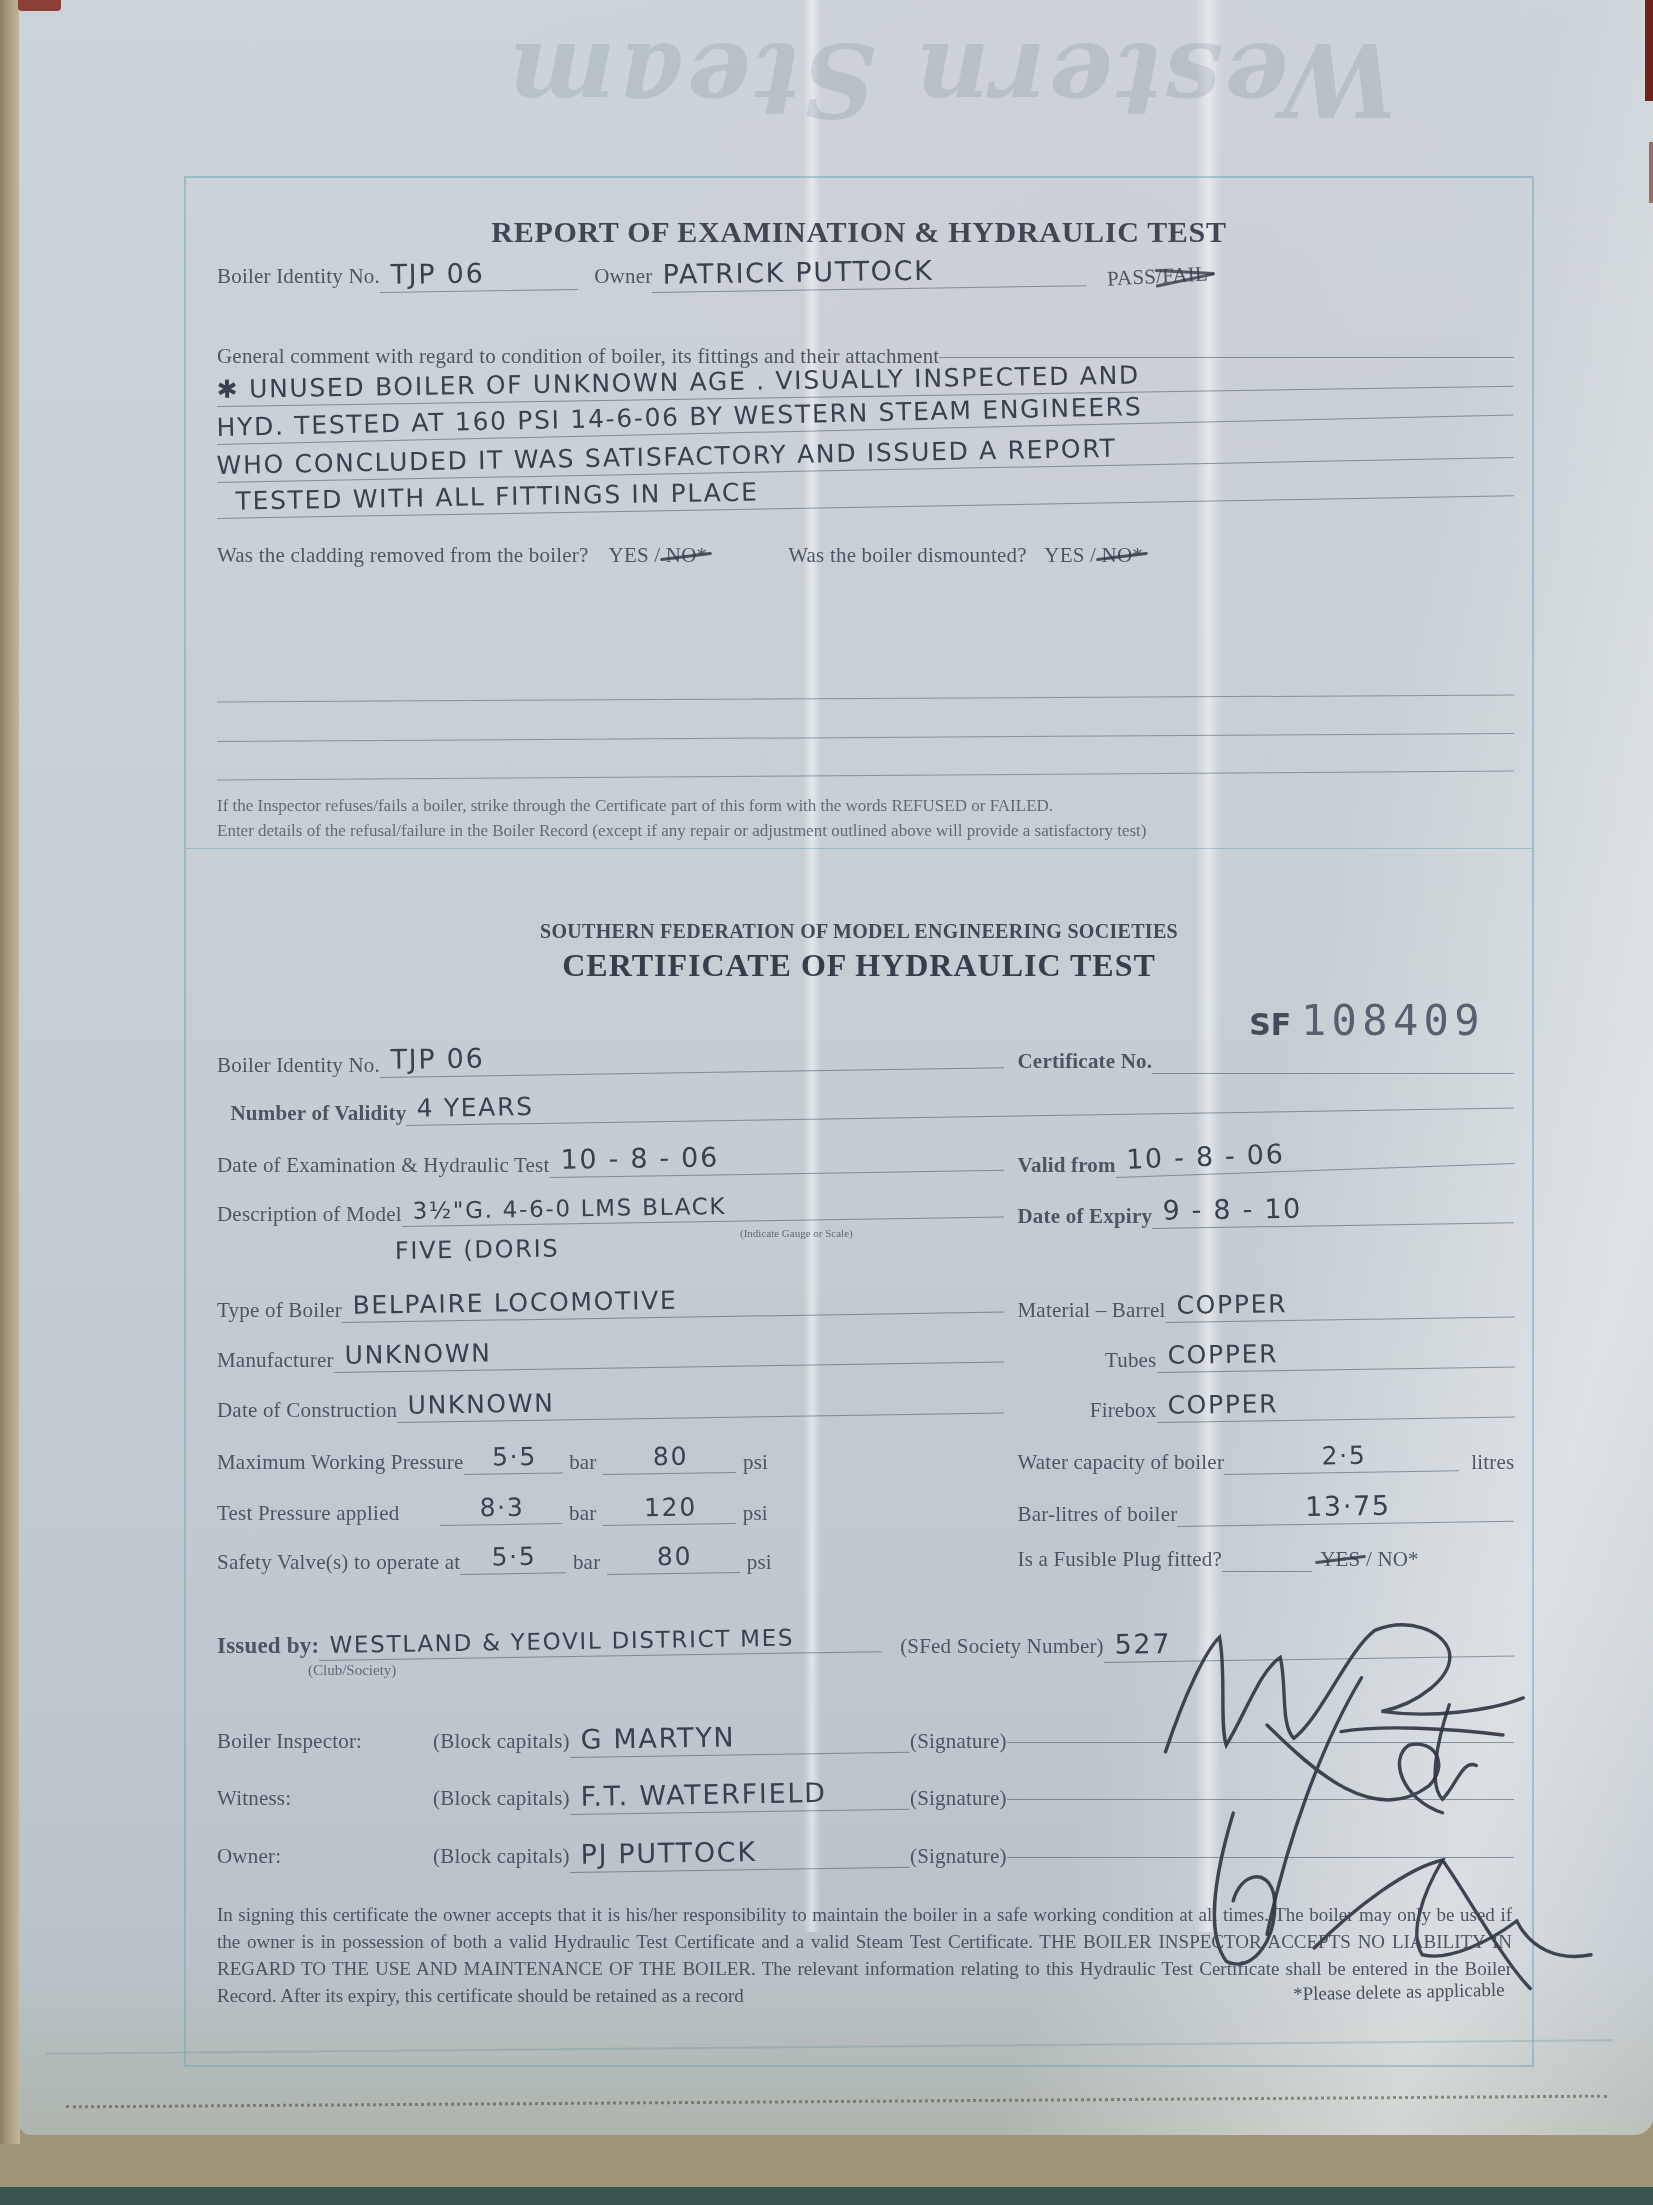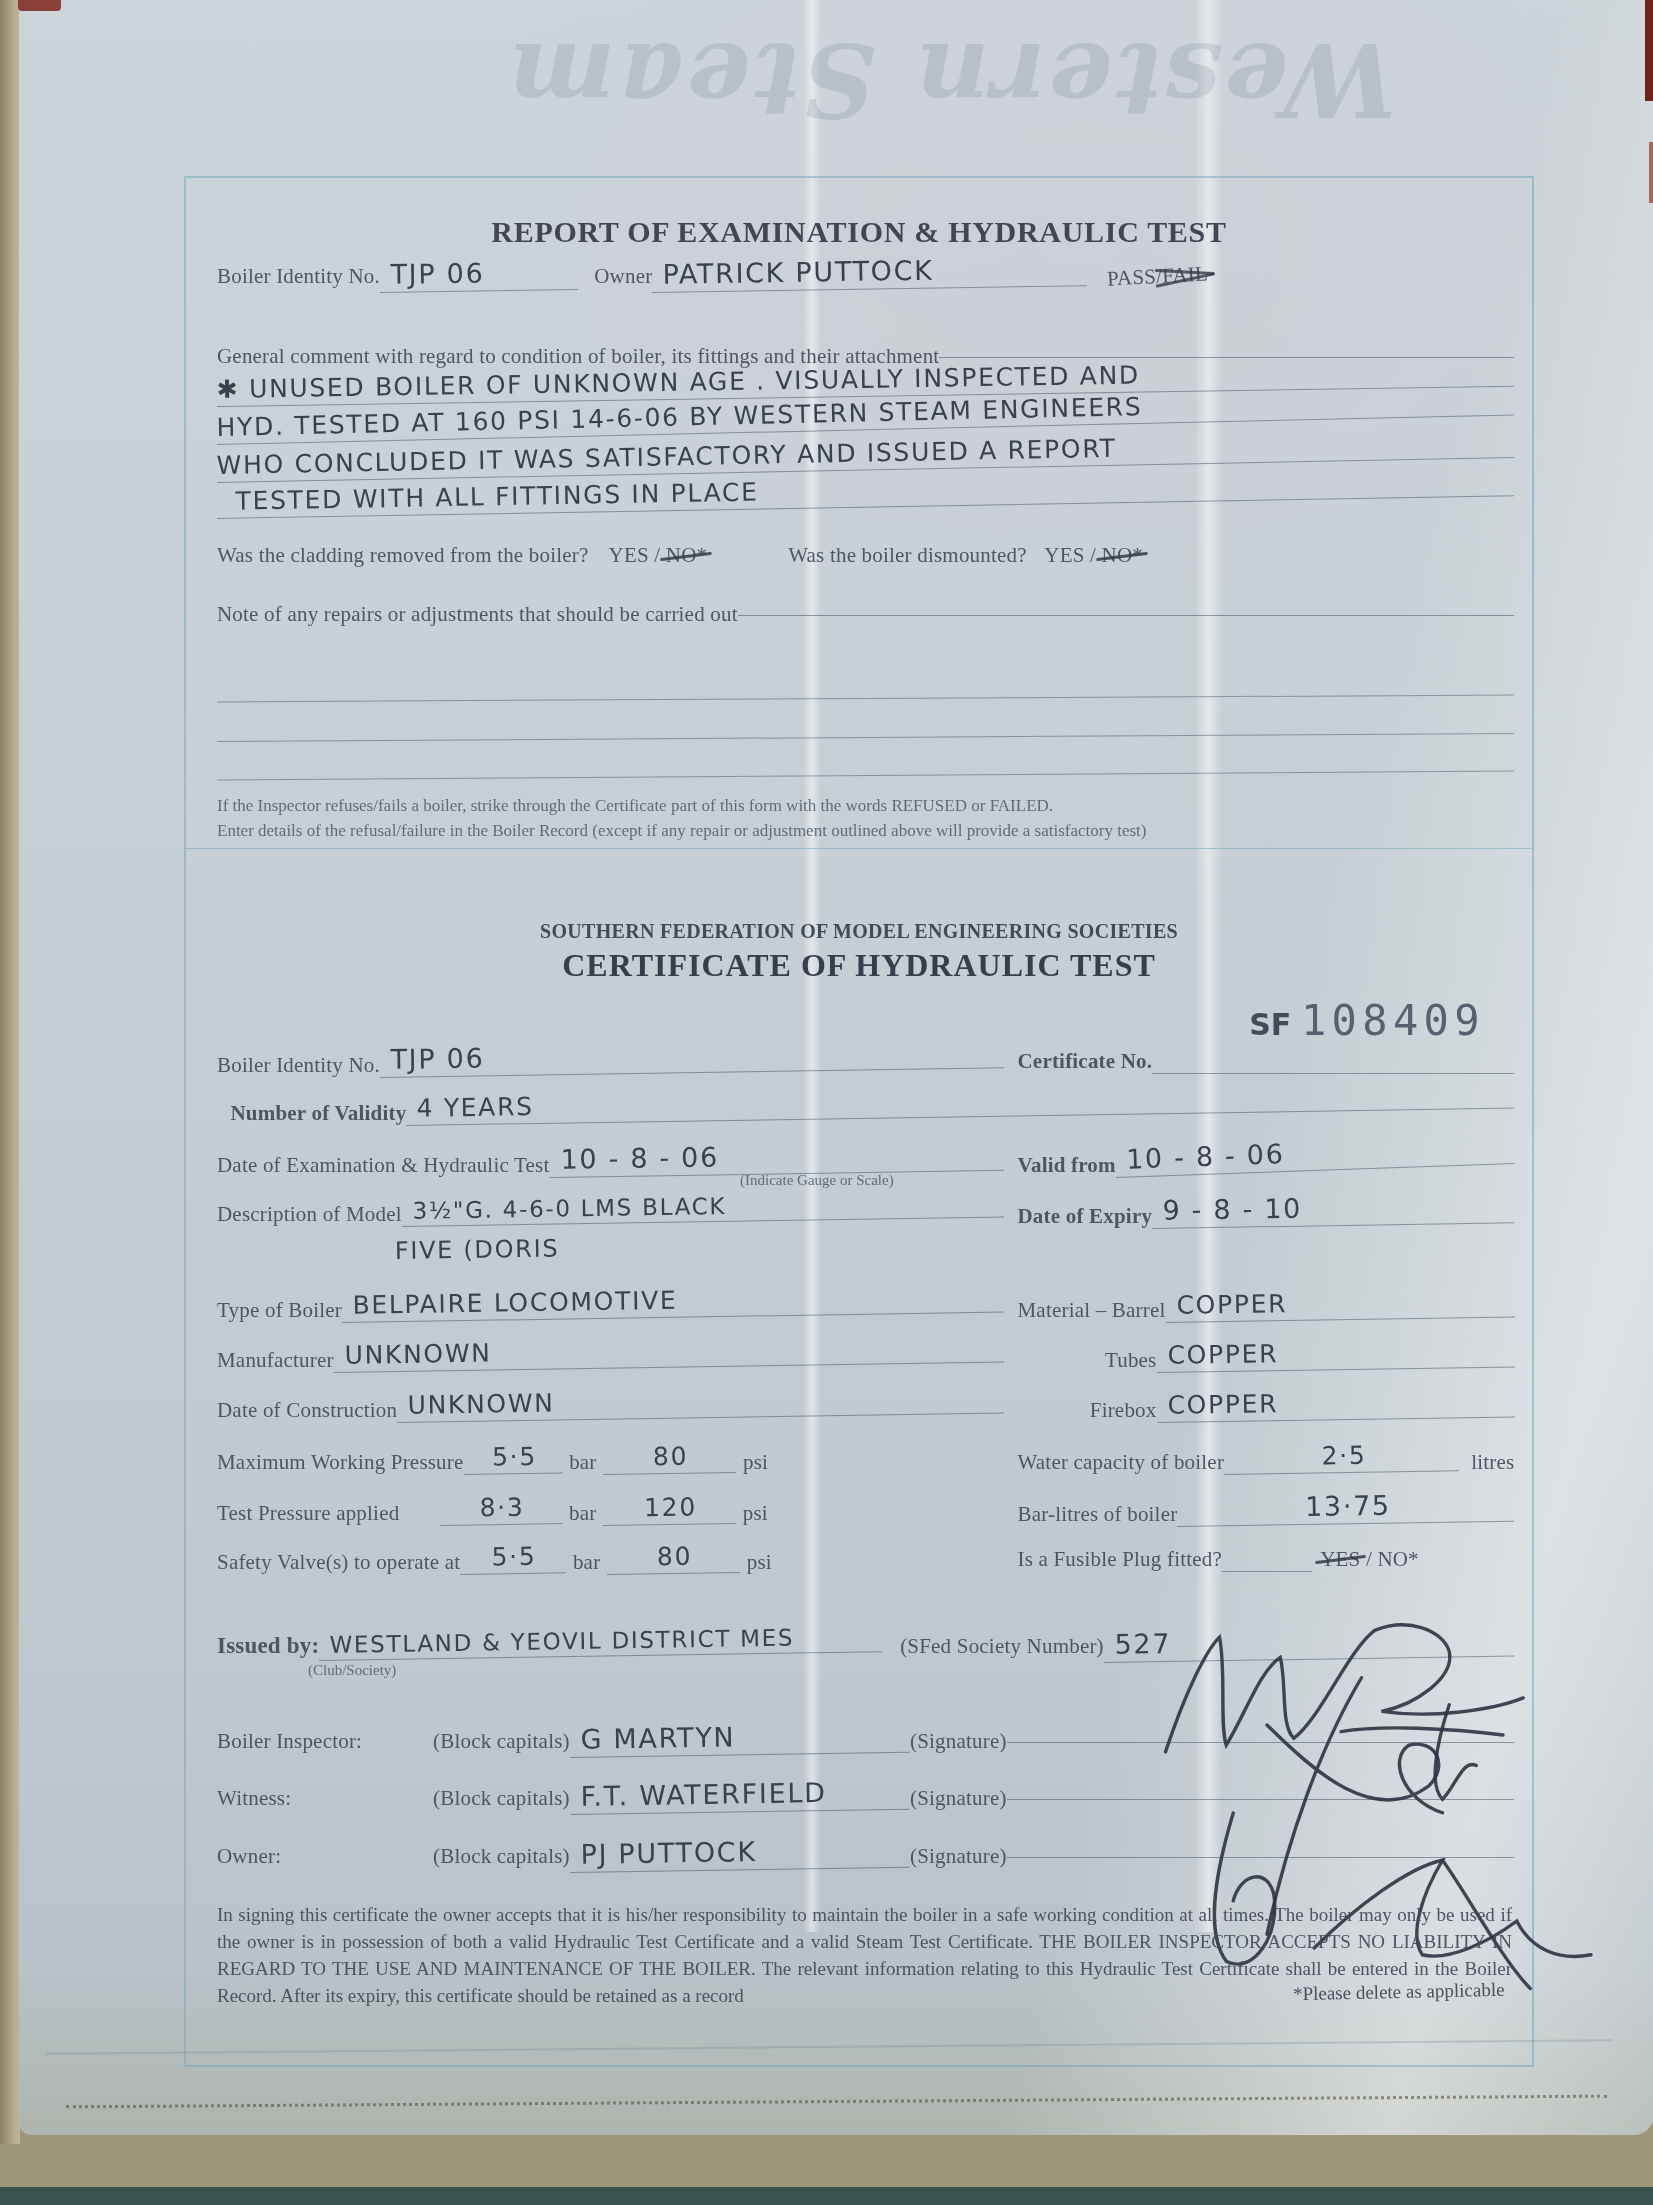--- a/index.html
+++ b/index.html
@@ -157,24 +157,20 @@
         <span class="lbl">Was the cladding removed from the boiler?</span>
         <span class="lbl" style="margin-left:20px">
           <span>YES</span><span> / </span><span class="strike">NO*</span>
         </span>
         <span class="lbl" style="margin-left:81px">Was the boiler dismounted?</span>
         <span class="lbl" style="margin-left:17.6px">
           <span>YES</span><span> / </span><span class="strike">NO*</span>
         </span>
       </div>
 
-      <div class="row print" style="top:424px">
-        <span class="lbl">Note of any repairs or adjustments that should be carried out</span>
-        <span class="fill"></span>
-      </div>
       <div class="rule" style="top:520px;transform:rotate(-.3deg)"></div>
       <div class="rule" style="top:559px;transform:rotate(-.35deg)"></div>
       <div class="rule" style="top:597px;transform:rotate(-.4deg)"></div>
 
       <div class="abs print-sm" style="left:31px;right:20px;top:618px">If the Inspector refuses/fails a boiler, strike through the Certificate part of this form with the words REFUSED or FAILED.</div>
       <div class="abs print-sm" style="left:31px;right:20px;top:643px">Enter details of the refusal/failure in the Boiler Record (except if any repair or adjustment outlined above will provide a satisfactory test)</div>
 
       <div class="abs org" style="left:0;right:0;top:742px">SOUTHERN FEDERATION OF MODEL ENGINEERING SOCIETIES</div>
       <div class="abs cert-title" style="left:0;right:0;top:769px">CERTIFICATE OF HYDRAULIC TEST</div>
 
@@ -214,21 +210,21 @@
       <div class="row print" style="top:1017px">
         <div class="colL">
           <span class="lbl">Description of Model</span>
           <span class="fill hw" style="font-size:23px">3½"G. 4-6-0 LMS BLACK</span>
         </div>
         <div class="colR">
           <span class="lbl bold">Date of Expiry</span>
           <span class="fill hw hw-big">9 - 8 - 10</span>
         </div>
       </div>
-      <div class="abs print-sm" style="left:554px;top:994px;font-size:15px">(Indicate Gauge or Scale)</div>
+      <div class="abs print-sm" style="left:554px;top:1049px;font-size:11px">(Indicate Gauge or Scale)</div>
       <div class="abs hw" style="left:209px;top:1059px;font-size:24px">FIVE (DORIS</div>
 
       <div class="row print" style="top:1113px">
         <div class="colL">
           <span class="lbl">Type of Boiler</span>
           <span class="fill hw">BELPAIRE LOCOMOTIVE</span>
         </div>
         <div class="colR">
           <span class="lbl">Material  –  Barrel</span>
           <span class="fill hw">COPPER</span>

